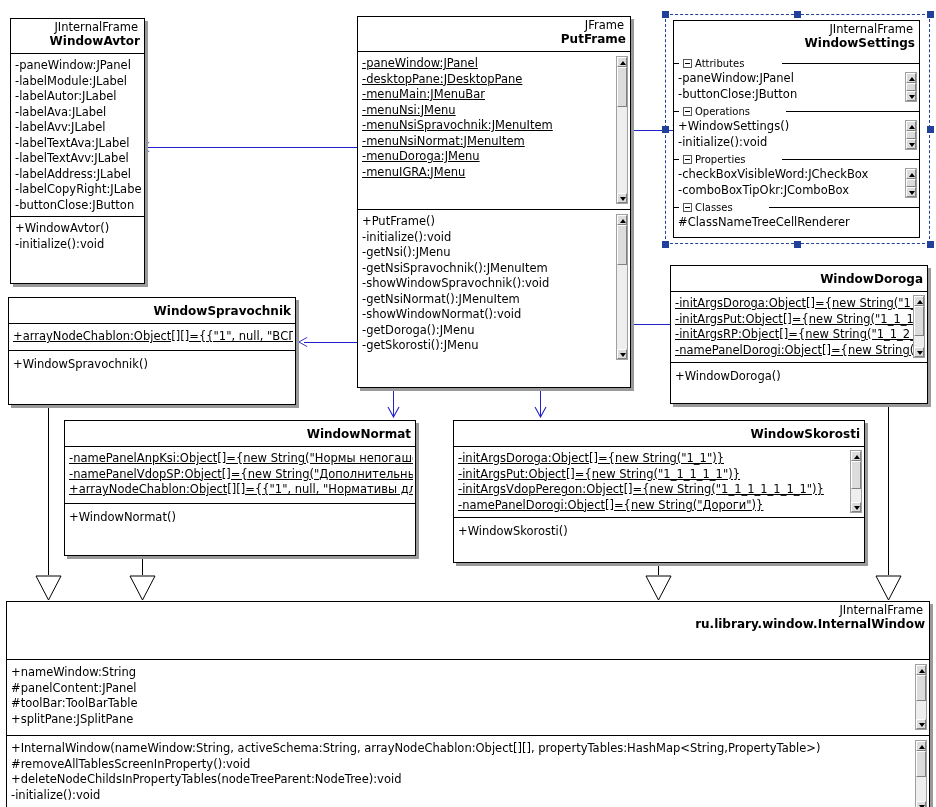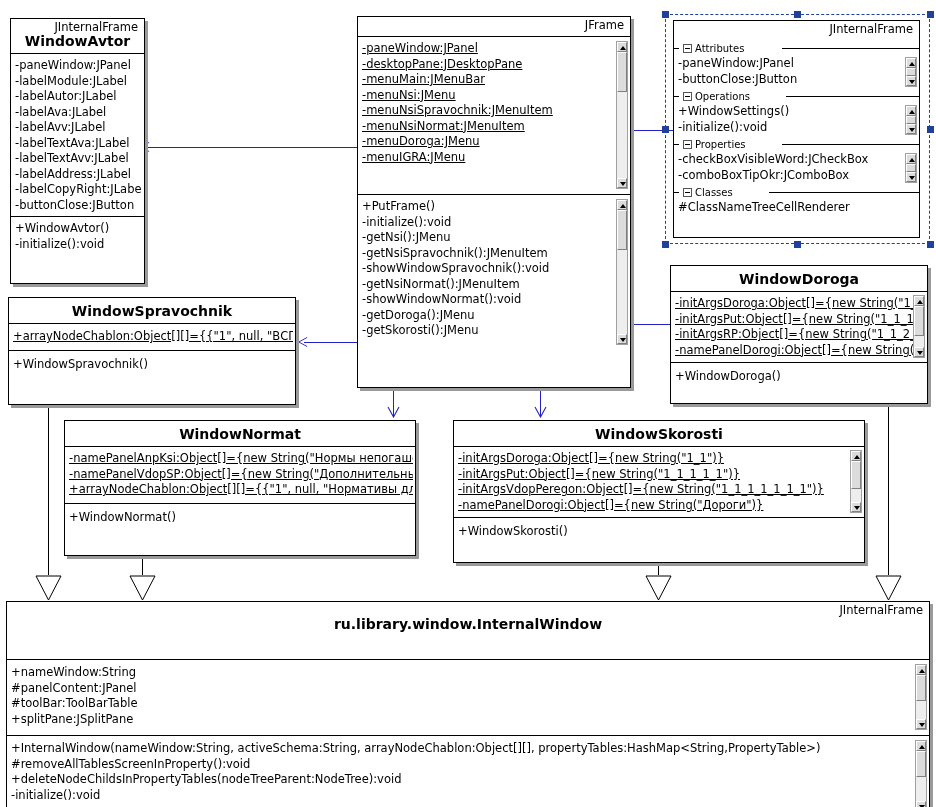--- a/index.html
+++ b/index.html
@@ -26,23 +26,23 @@
   .umlbox.noshadow{box-shadow:none;}
 
   .hdr{position:relative;padding:2px 4px 4px 4px;}
   .stereo{
     text-align:right;
     font-size:11.5px;
     line-height:13px;
     padding-right:2px;
   }
   .cname{
-    text-align:center;
+    text-align:right;
     font-weight:bold;
-    font-size:14px;
+    font-size:12px;
     line-height:15px;
   }
 
   .sect{
     border-top:1px solid #000;
     position:relative;
     padding:4px 2px 4px 4px;
     box-sizing:border-box;
   }
   .row{
@@ -205,20 +205,21 @@
     </div>
     <div class="sect" style="height:41px;">
       <div class="row">+WindowAvtor()</div>
       <div class="row">-initialize():void</div>
     </div>
   </div>
 
   <div class="umlbox" style="left:357px;top:4px;width:274px;height:372px;">
     <div class="hdr">
       <div class="stereo">JFrame</div>
+      <div class="cname">PutFrame</div>
     </div>
     <div class="sect" style="height:158px;">
       <div class="row u">-paneWindow:JPanel</div>
       <div class="row u">-desktopPane:JDesktopPane</div>
       <div class="row u">-menuMain:JMenuBar</div>
       <div class="row u">-menuNsi:JMenu</div>
       <div class="row u">-menuNsiSpravochnik:JMenuItem</div>
       <div class="row u">-menuNsiNormat:JMenuItem</div>
       <div class="row u">-menuDoroga:JMenu</div>
       <div class="row u">-menuIGRA:JMenu</div>
@@ -246,20 +247,21 @@
           <div class="thumb" style="height:40px;"></div>
         </div>
         <div class="ar dn"></div>
       </div>
     </div>
   </div>
 
   <div class="umlbox noshadow" style="left:673px;top:8px;width:247px;height:218px;">
     <div class="hdr">
       <div class="stereo">JInternalFrame</div>
+      <div class="cname">WindowSettings</div>
     </div>
 
     <div class="grp" style="margin-top:1px;">
       <span class="ln"></span>
       <span class="bx"></span><span>Attributes</span>
       <span class="rule" style="left:108px;"></span>
     </div>
     <div style="position:relative;padding:0 2px 1px 4px;height:32px;">
       <div class="row">-paneWindow:JPanel</div>
       <div class="row">-buttonClose:JButton</div>

